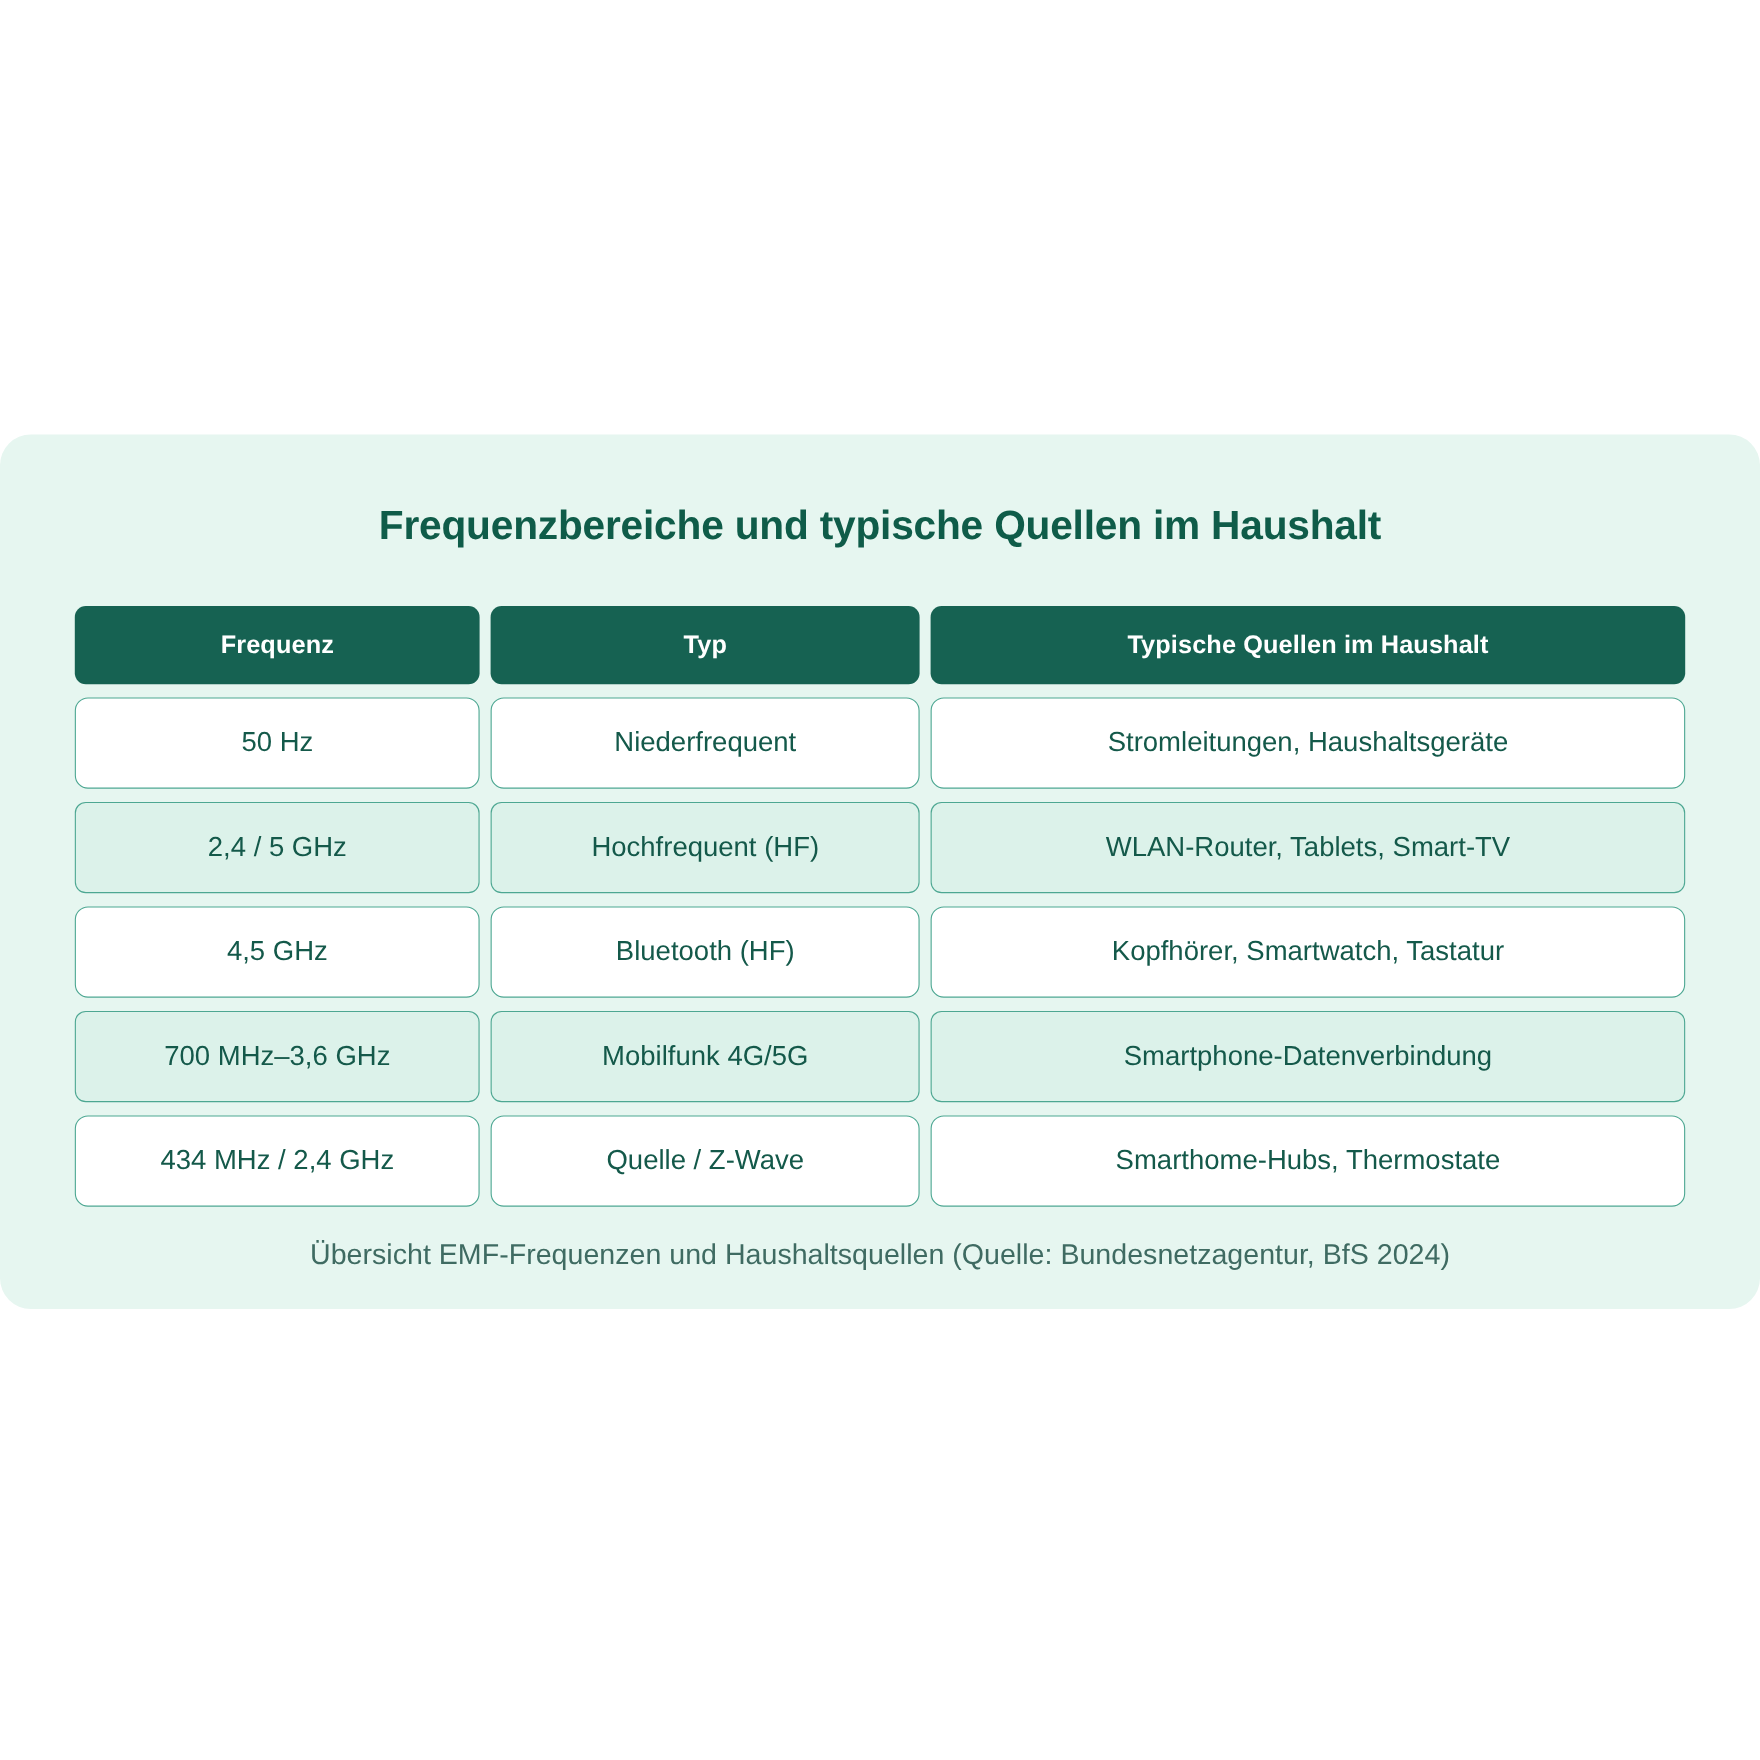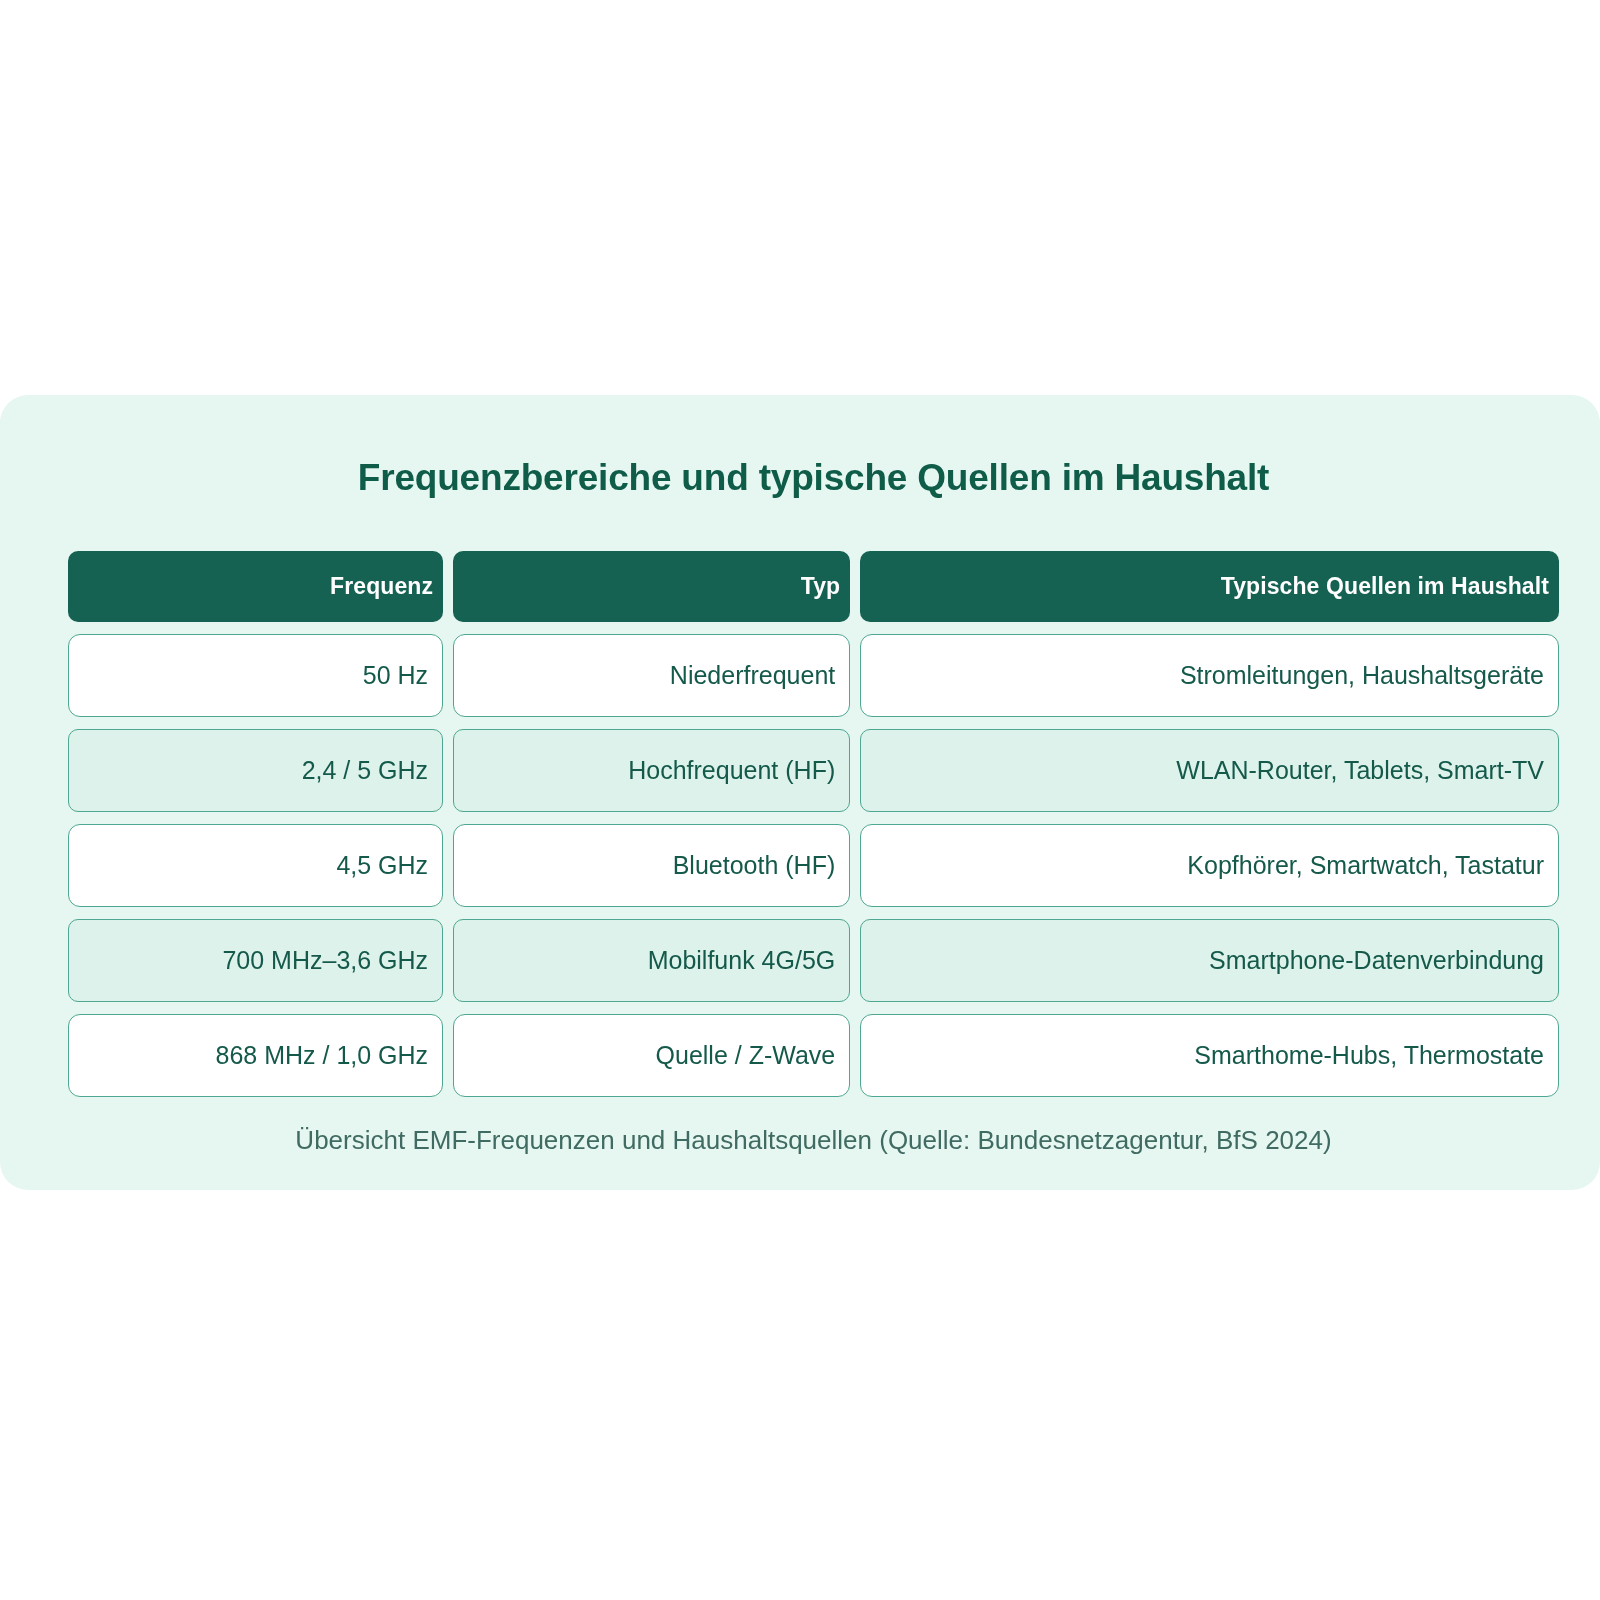--- a/index.html
+++ b/index.html
@@ -24,21 +24,21 @@
   }
 
   .card {
     position: absolute;
     left: 0px;
     top: 395px;
     width: 1600px;
     box-sizing: border-box;
     background: #e6f6f0;
     border-radius: 28px;
-    padding: 62px 31px 34px 58px;
+    padding: 62px 58px 34px 58px;
   }
 
   .card-title {
     text-align: center;
     color: #0f5c49;
     font-size: 37px;
     font-weight: bold;
     letter-spacing: -0.2px;
     margin: 0 0 40px 0;
   }
@@ -46,21 +46,20 @@
   table.freq-table {
     width: 100%;
     border-collapse: separate;
     border-spacing: 10px 12px;
     table-layout: fixed;
   }
 
   table.freq-table th,
   table.freq-table td {
     box-sizing: border-box;
-    text-align: right;
   }
 
   .col-freq { width: 25.5%; }
   .col-typ  { width: 27%; }
   .col-src  { width: 47.5%; }
 
   thead th {
     background: #166252;
     color: #ffffff;
     font-size: 23px;
@@ -133,21 +132,21 @@
           <td>4,5 GHz</td>
           <td>Bluetooth (HF)</td>
           <td>Kopfhörer, Smartwatch, Tastatur</td>
         </tr>
         <tr class="row-even">
           <td>700 MHz–3,6 GHz</td>
           <td>Mobilfunk 4G/5G</td>
           <td>Smartphone-Datenverbindung</td>
         </tr>
         <tr class="row-odd">
-          <td>868 MHz / 1,0 GHz</td>
+          <td>434 MHz / 2,4 GHz</td>
           <td>Quelle / Z-Wave</td>
           <td>Smarthome-Hubs, Thermostate</td>
         </tr>
       </tbody>
     </table>
 
     <div class="caption">Übersicht EMF-Frequenzen und Haushaltsquellen (Quelle: Bundesnetzagentur, BfS 2024)</div>
 
   </section>
 </div>

